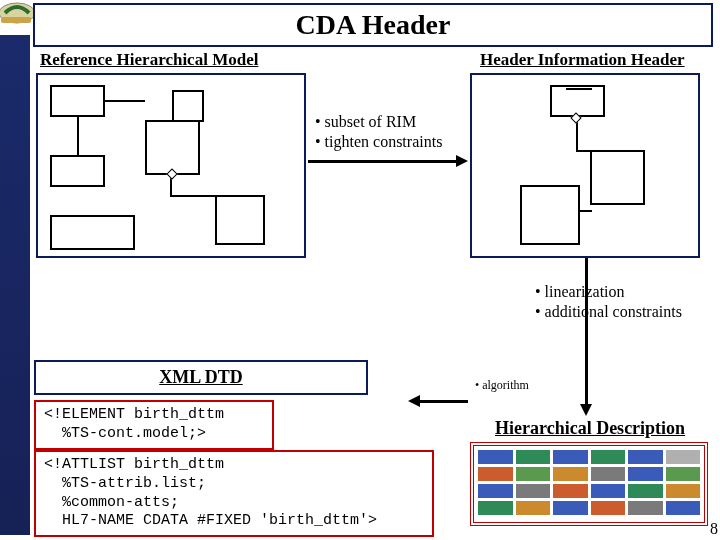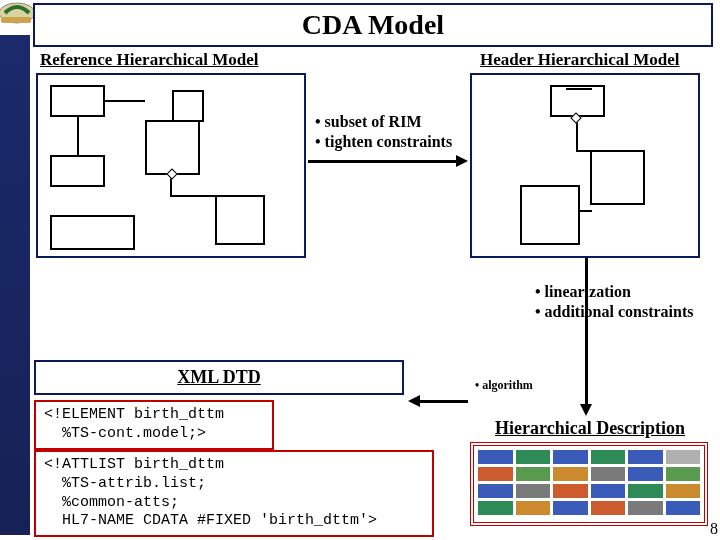--- a/index.html
+++ b/index.html
@@ -50,21 +50,21 @@
     white-space: nowrap;
   }
   .box {
     position: absolute;
     background: #fff;
     border: 2px solid #000;
   }
   .bullet-block {
     position: absolute;
     font-size: 16px;
-    font-weight: bold;
+    font-weight: normal;
     color: #000;
     line-height: 1.25;
   }
   .hd-title {
     position: absolute;
     font-size: 18px;
     font-weight: bold;
     text-decoration: underline;
     color: #000;
   }
@@ -150,41 +150,41 @@
 <body>
 
 <div class="sidebar"></div>
 <svg class="sidebar-deco" viewBox="0 0 50 40">
   <ellipse cx="22" cy="18" rx="18" ry="10" fill="#d8d4a0" stroke="#888" stroke-width="1"></ellipse>
   <path d="M10 18 Q 22 6 34 18" fill="none" stroke="#2e6b2e" stroke-width="4"></path>
   <rect x="6" y="22" width="30" height="6" fill="#caa34a" rx="2"></rect>
 </svg>
 
 <div class="title-banner">
-  <span>CDA Model</span>
+  <span>CDA Header</span>
 </div>
 
 <div class="panel" style="left:36px; top:73px; width:270px; height:185px;"></div>
 <div class="panel-title" style="left:40px; top:50px;">Reference Hierarchical Model</div>
 
 <div class="box" style="left:50px; top:85px; width:55px; height:32px;"></div>
 <div class="box" style="left:50px; top:155px; width:55px; height:32px;"></div>
 <div class="box" style="left:50px; top:215px; width:85px; height:35px;"></div>
 <div class="box" style="left:145px; top:120px; width:55px; height:55px;"></div>
 <div class="box" style="left:172px; top:90px; width:32px; height:32px;"></div>
 <div class="box" style="left:215px; top:195px; width:50px; height:50px;"></div>
 
 <div class="uml-conn" style="left:105px; top:100px; width:40px; height:2px;"></div>
 <div class="uml-conn" style="left:77px; top:117px; width:2px; height:38px;"></div>
 <div class="uml-conn" style="left:170px; top:175px; width:2px; height:20px;"></div>
 <div class="uml-conn" style="left:170px; top:195px; width:45px; height:2px;"></div>
 <div class="diamond" style="left:168px; top:170px;"></div>
 
 <div class="panel" style="left:470px; top:73px; width:230px; height:185px;"></div>
-<div class="panel-title" style="left:480px; top:50px;">Header Hierarchical Model</div>
+<div class="panel-title" style="left:480px; top:50px;">Header Information Header</div>
 <div class="box" style="left:550px; top:85px; width:55px; height:32px;"></div>
 <div class="uml-conn" style="left:566px; top:88px; width:26px; height:1.5px;"></div>
 <div class="box" style="left:590px; top:150px; width:55px; height:55px;"></div>
 <div class="box" style="left:520px; top:185px; width:60px; height:60px;"></div>
 <div class="uml-conn" style="left:576px; top:117px; width:2px; height:33px;"></div>
 <div class="uml-conn" style="left:576px; top:150px; width:14px; height:2px;"></div>
 <div class="uml-conn" style="left:580px; top:210px; width:12px; height:2px;"></div>
 <div class="diamond" style="left:572px; top:114px;"></div>
 
 <div class="arrow" style="left:308px; top:160px; width:150px; height:3px;"></div>
@@ -230,21 +230,21 @@
       <div class="hd-cell" style="background: rgb(204, 92, 46);"></div>
       <div class="hd-cell" style="background: rgb(122, 122, 122);"></div>
       <div class="hd-cell" style="background: rgb(59, 91, 184);"></div>
     </div>
 </div>
 
 <div class="arrow" style="left:420px; top:400px; width:48px; height:3px;"></div>
 <div class="arrow-head-left" style="left:408px; top:395px;"></div>
 <div class="bullet-block" style="left:475px; top:378px; font-size:12px;">• algorithm</div>
 
-<div class="xmlpanel" style="left:34px; top:360px; width:370px; height:35px; text-align:center; padding-top:5px;">
+<div class="xmlpanel" style="left:34px; top:360px; width:334px; height:35px; text-align:center; padding-top:5px;">
   <span class="xmlpanel-title">XML DTD</span>
 </div>
 <div class="xmlcode" style="left:34px; top:400px; width:240px;">&lt;!ELEMENT birth_dttm
   %TS-cont.model;&gt;</div>
 <div class="xmlcode" style="left:34px; top:450px; width:400px;">&lt;!ATTLIST birth_dttm
   %TS-attrib.list;
   %common-atts;
   HL7-NAME CDATA #FIXED 'birth_dttm'&gt;</div>
 
 <div class="pagenum">8</div>

